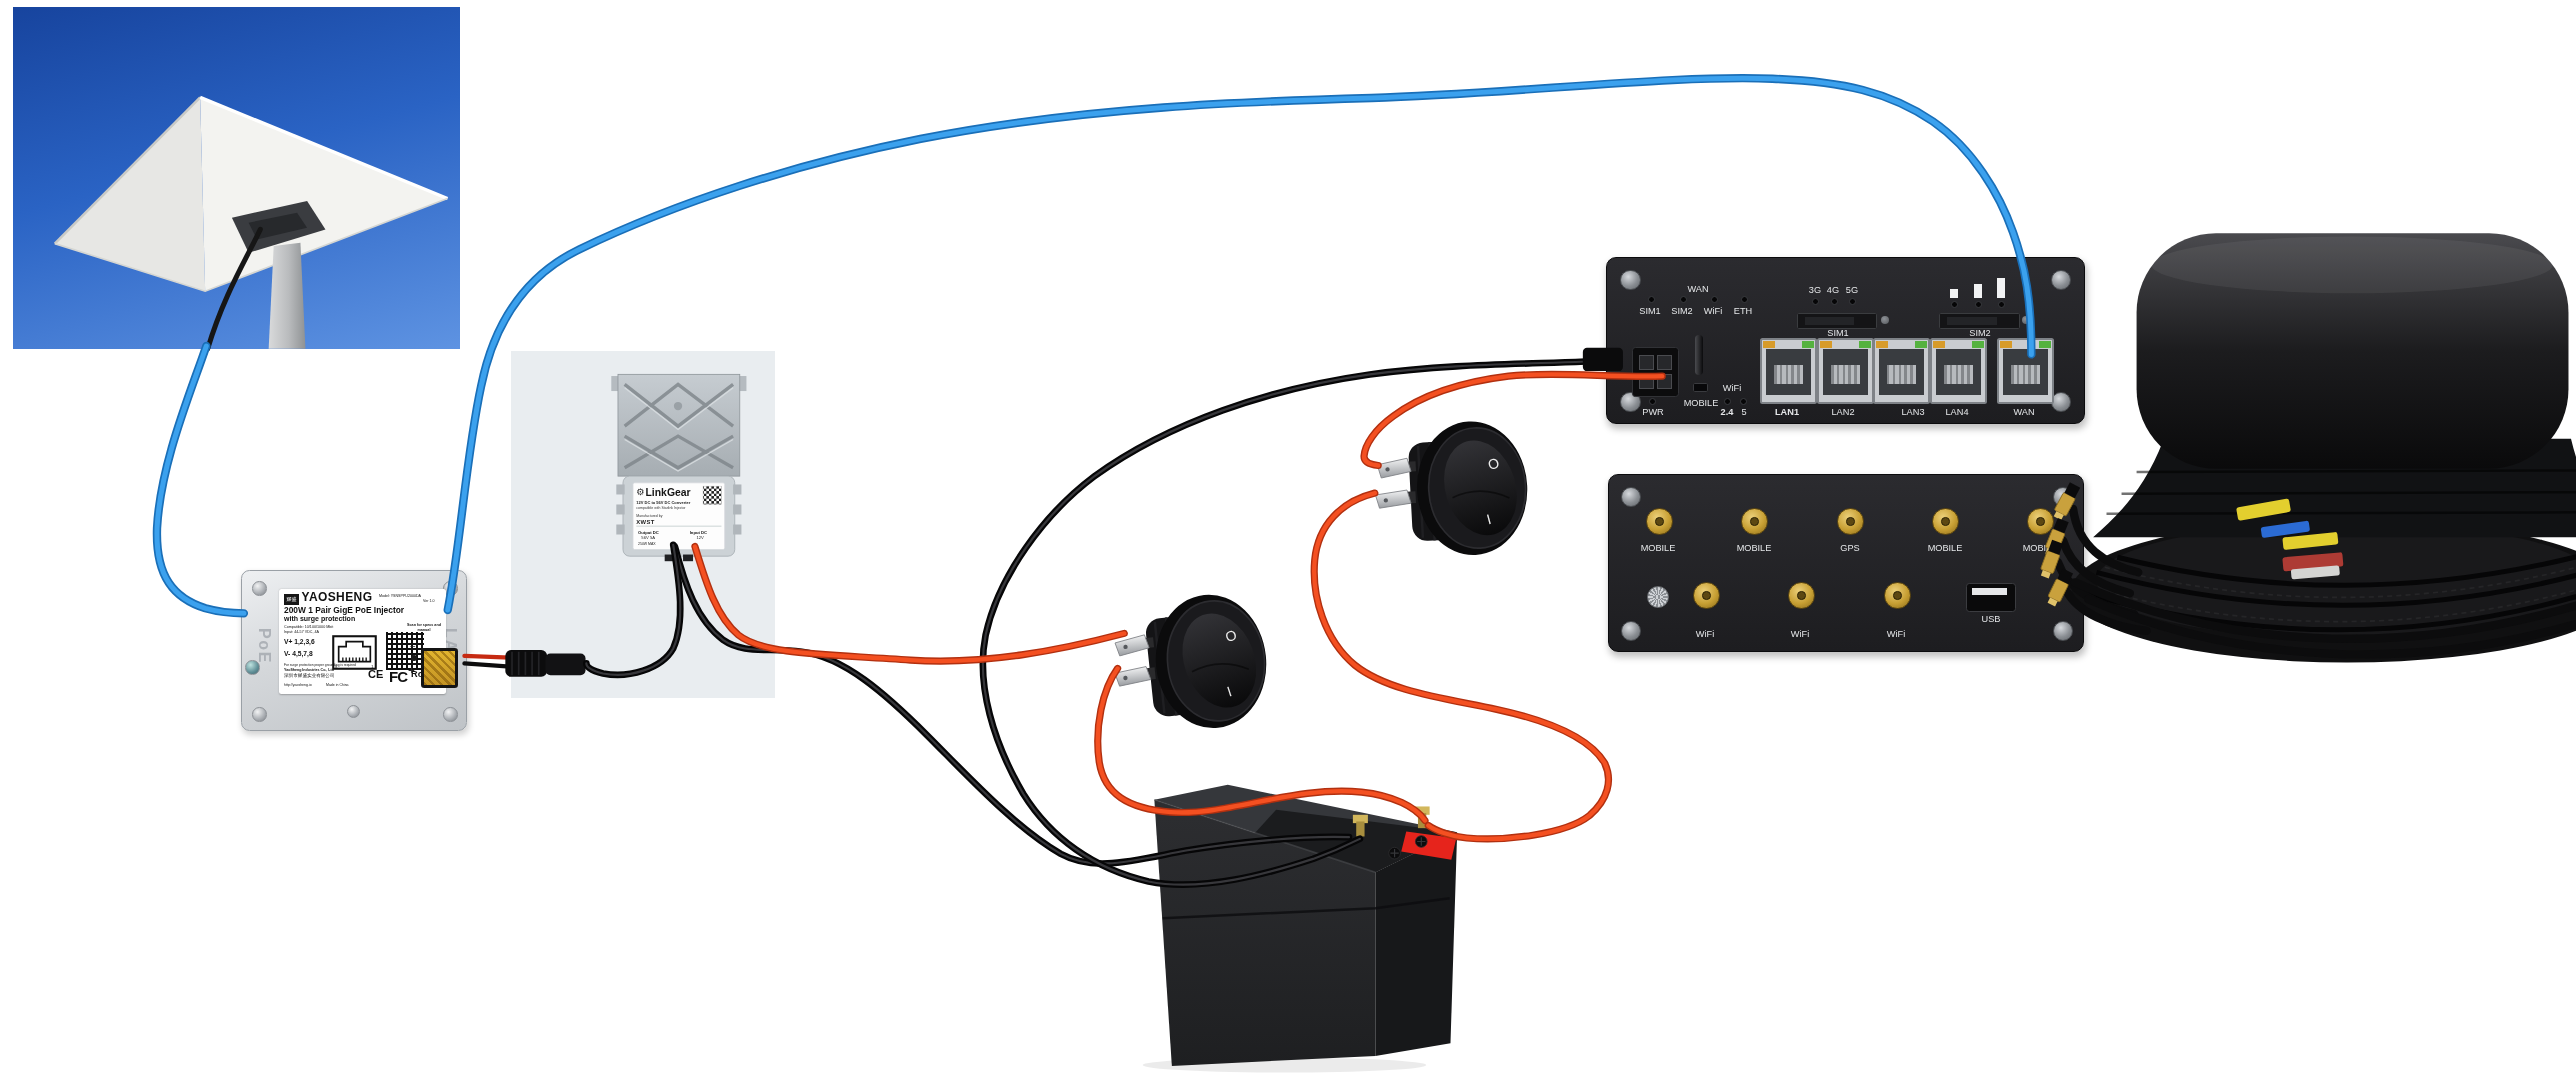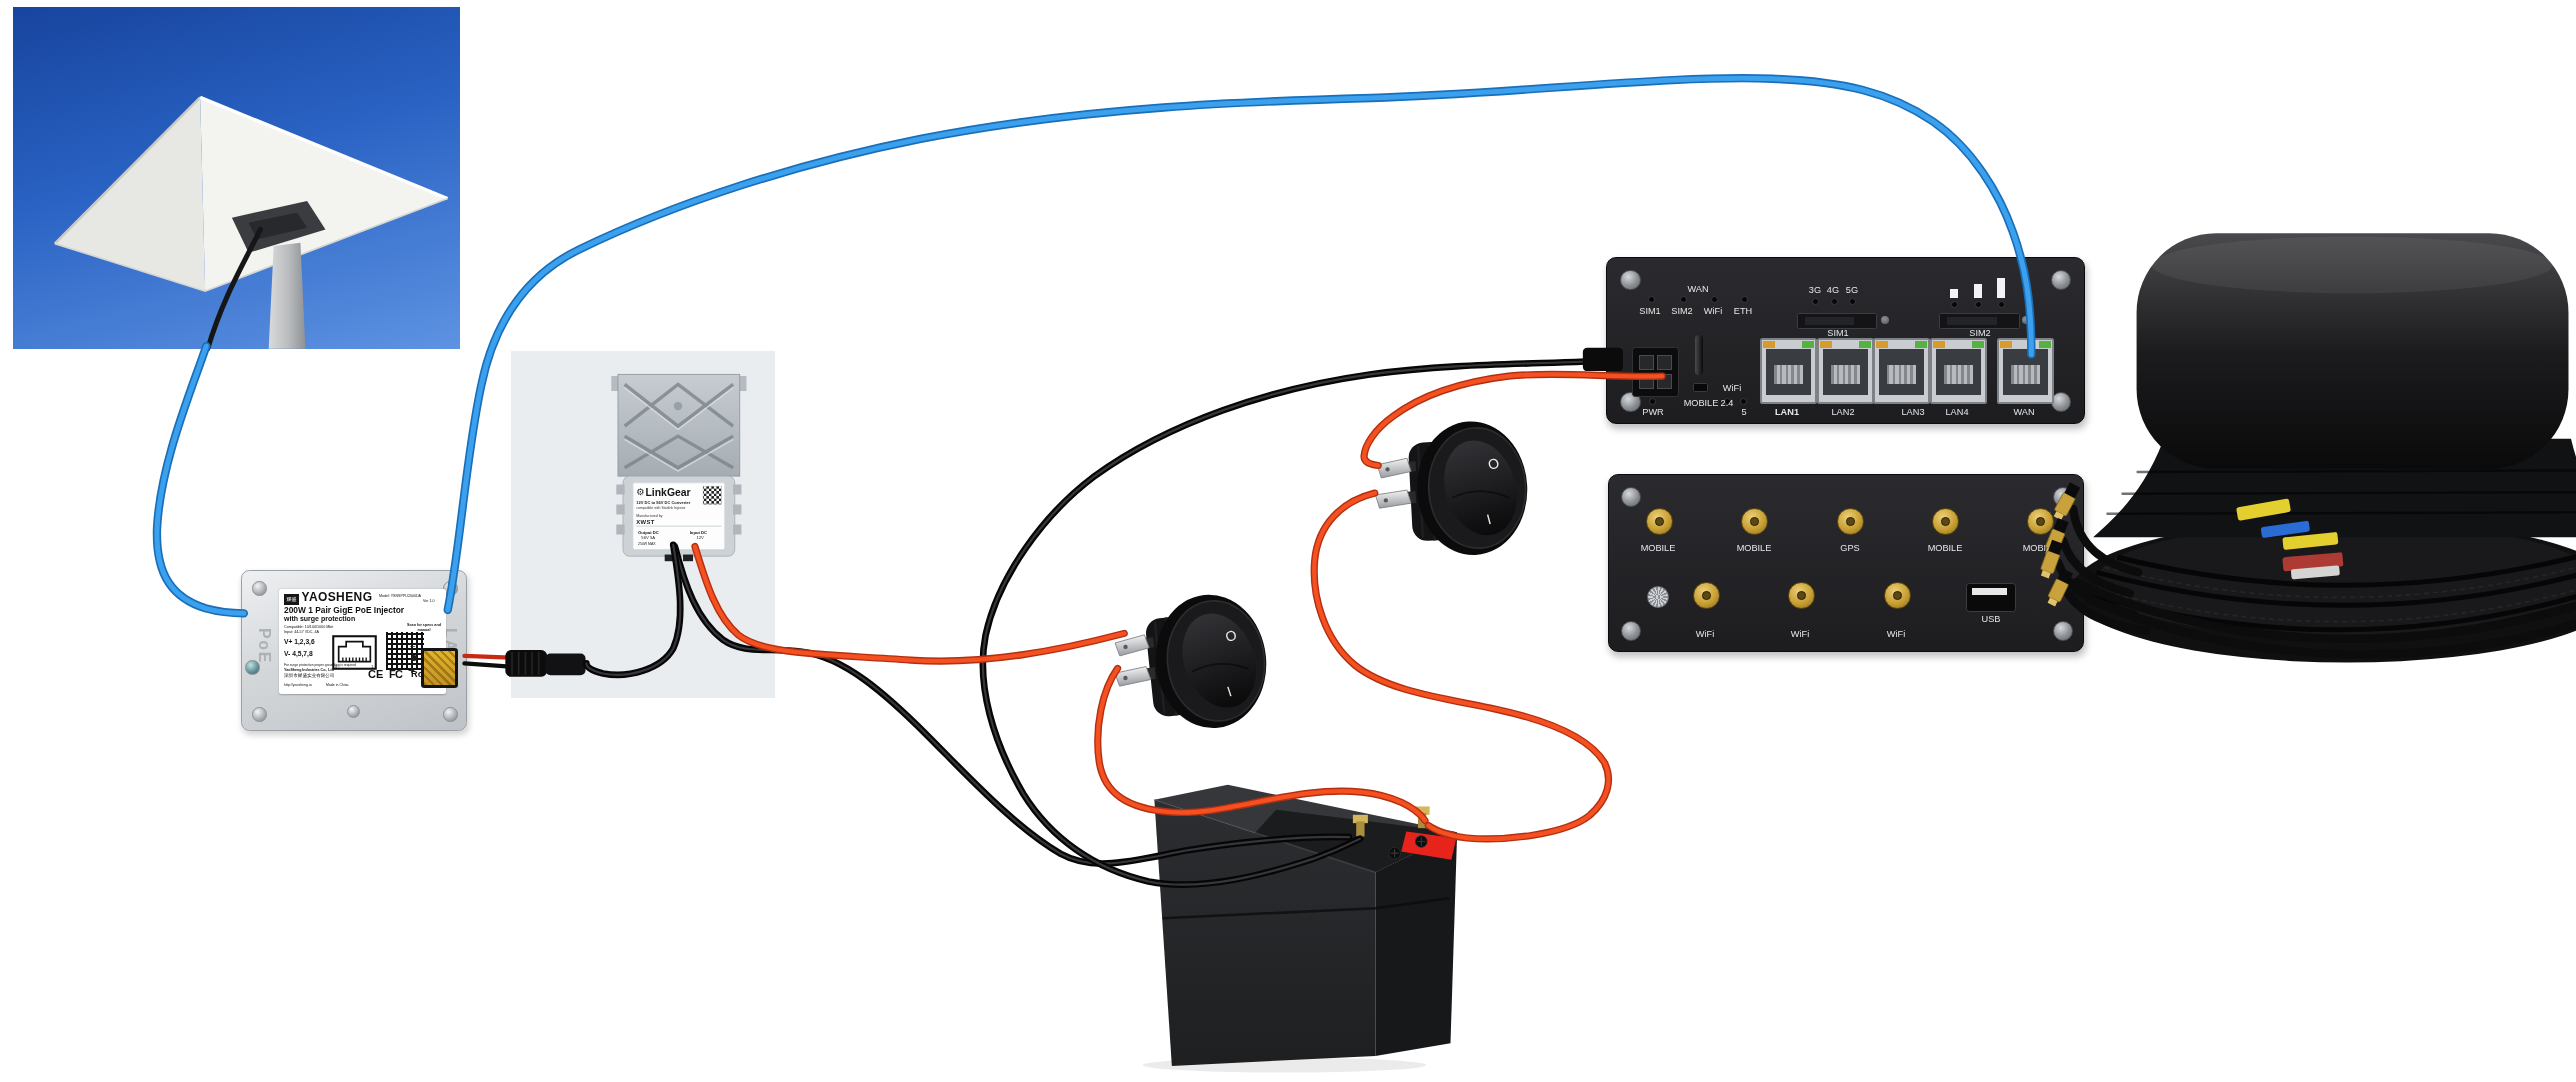--- a/index.html
+++ b/index.html
@@ -178,21 +178,21 @@
         <text x="4" y="39" font-size="4.5" fill="#111">8</text>
         <text x="47" y="39" font-size="4.5" fill="#111">1</text>
       </svg>
       <span class="qr" style="left:107px;top:43px;width:38px;height:38px;"></span>
       <span style="left:5px;top:74px;font-size:3.3px;">For surge protection proper grounding is required</span>
       <span style="left:5px;top:79px;font-size:3.6px;font-weight:700;">YaoSheng Industries Co., Ltd</span>
       <span style="left:5px;top:84px;font-size:4.6px;">深圳市耀盛实业有限公司</span>
       <span style="left:5px;top:94px;font-size:3.5px;">http://yaosheng.io</span>
       <span style="left:47px;top:94px;font-size:3.5px;">Made in China</span>
       <span style="left:89px;top:79px;font-size:11px;font-weight:700;">CE</span>
-      <span style="left:110px;top:79px;font-size:11px;font-weight:800;letter-spacing:-0.8px;">FC</span>
+      <span style="left:110px;top:79px;font-size:15px;font-weight:800;letter-spacing:-0.8px;">FC</span>
       <span style="left:132px;top:80px;font-size:9.2px;font-weight:700;">RoHS</span>
     </div>
 
     <span class="abs" style="left:168px;top:70px;font-size:10px;color:#2b2b2b;">−</span>
     <span class="abs" style="left:169px;top:84px;width:5.8px;height:5.8px;border-radius:50%;background:#1c1c1c;"></span>
     <span class="abs" style="left:166px;top:92px;font-size:11.7px;color:#2b2b2b;">+</span>
     <div id="inj-terminal">
         <div class="amber"></div>
       </div>
   </div>
@@ -330,21 +330,21 @@
     <span class="led-dot" style="left:42px;top:140px;"></span>
     <span class="lbl" style="left:46px;top:149px;">PWR</span>
 
     <div id="reset-pill"></div>
     <div id="reset-hole"></div>
     <span class="lbl" style="left:94px;top:140px;">MOBILE</span>
 
     <span class="lbl" style="left:125px;top:125px;">WiFi</span>
     <span class="led-dot" style="left:117px;top:140px;"></span>
     <span class="led-dot" style="left:133px;top:140px;"></span>
-    <span class="lbl" style="left:120px;top:140px;">2.4</span>
+    <span class="lbl" style="left:120px;top:149px;font-weight:bold;">2.4</span>
     <span class="lbl" style="left:137px;top:149px;">5</span>
 
     <div class="eth" style="left:153px;">
         <div class="amber"></div>
         <div class="green"></div>
         <div class="in">
           <div class="jack"></div>
         </div>
       </div>
     <div class="eth" style="left:210px;">

